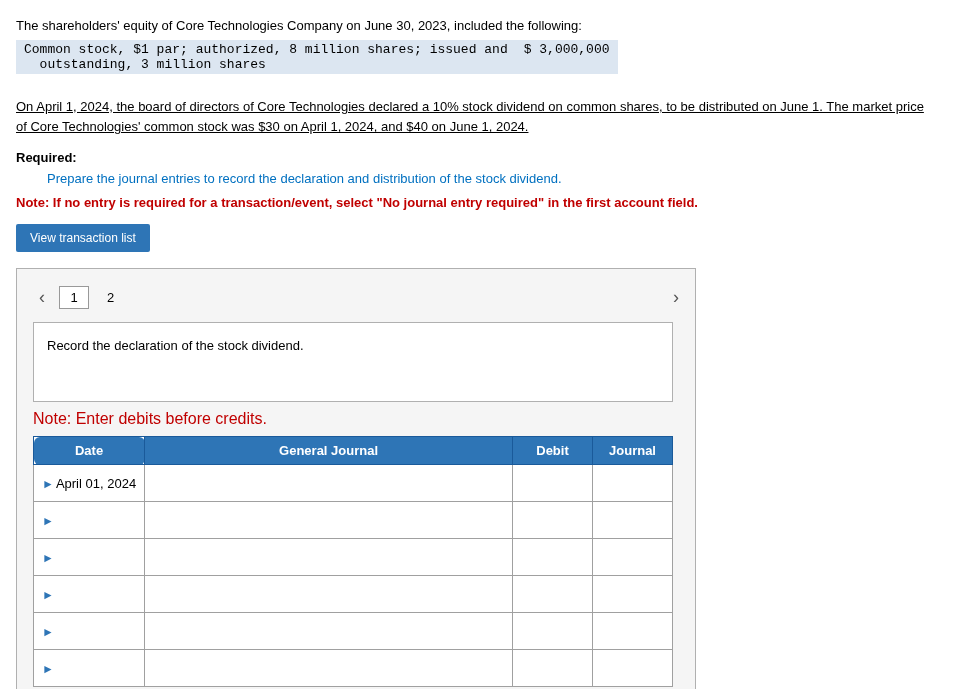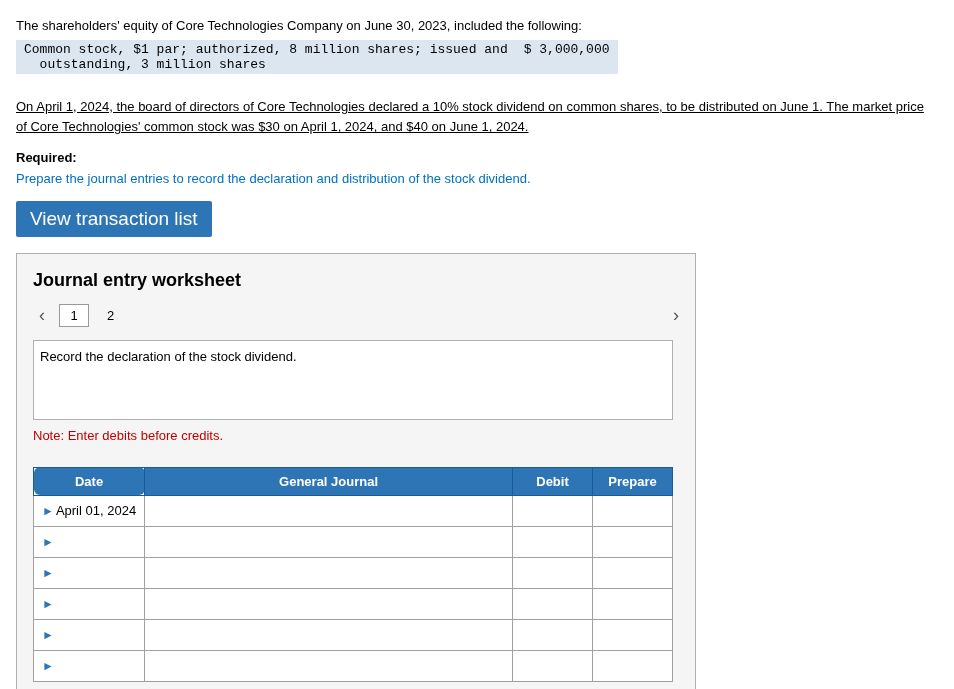--- a/index.html
+++ b/index.html
@@ -44,32 +44,33 @@
       margin-bottom: 12px;
     }
     .required-label {
       font-weight: bold;
       margin-bottom: 4px;
     }
     .prepare-text {
       color: #0070c0;
       margin-bottom: 4px;
       line-height: 1.5;
+      margin-left: 31px;
     }
     .note-red {
       color: #c00000;
       font-weight: bold;
       line-height: 1.5;
     }
     .view-transaction-btn {
       background-color: #2e75b6;
       color: #fff;
       border: none;
       padding: 7px 14px;
-      font-size: 19px;
+      font-size: 12px;
       cursor: pointer;
       margin-bottom: 16px;
       border-radius: 2px;
     }
     .worksheet-container {
       border: 1px solid #b0b0b0;
       background: #f5f5f5;
       padding: 16px;
       max-width: 680px;
     }
@@ -111,30 +112,30 @@
       margin-left: auto;
       font-size: 18px;
       color: #555;
       cursor: pointer;
       background: none;
       border: none;
     }
     .description-box {
       border: 1px solid #b0b0b0;
       background: #fff;
-      padding: 6px;
+      padding: 13px;
       margin-bottom: 8px;
       min-height: 80px;
       line-height: 1.5;
       max-width: 640px;
     }
     .note-debits {
       color: #c00000;
-      font-size: 13px;
-      margin-bottom: 24px;
+      font-size: 16px;
+      margin-bottom: 8px;
     }
     .journal-table {
       border-collapse: collapse;
       width: 100%;
       max-width: 640px;
       background: #fff;
     }
     .journal-table th {
       background-color: #2e75b6;
       color: #fff;
@@ -143,21 +144,21 @@
       border: 1px solid #1a5a9a;
       font-size: 13px;
     }
     .journal-table th.date-col { width: 110px; border-radius: 6px; }
     .journal-table th.journal-col { width: auto; }
     .journal-table th.debit-col { width: 80px; }
     .journal-table th.credit-col { width: 80px; }
     .journal-table td {
       border: 1px solid #a0a0a0;
       padding: 5px 8px;
-      height: 31px;
+      height: 37px;
       vertical-align: middle;
     }
     .journal-table td.date-cell {
       white-space: nowrap;
       font-size: 13px;
     }
     .journal-table td.input-cell {
       padding: 0;
     }
     .journal-table td input {
@@ -193,49 +194,49 @@
   </tbody>
 </table>
 
 
 <p class="april-text">On April 1, 2024, the board of directors of Core Technologies declared a 10% stock dividend on common shares, to be distributed on June 1. The market price of Core Technologies' common stock was $30 on April 1, 2024, and $40 on June 1, 2024.</p>
 
 
 <div class="required-section">
   <p class="required-label">Required:</p>
   <p class="prepare-text">Prepare the journal entries to record the declaration and distribution of the stock dividend.</p>
+  <p class="note-red">Note: If no entry is required for a transaction/event, select "No journal entry required" in the first account field.</p>
 </div>
 
 
 <button class="view-transaction-btn">View transaction list</button>
 
 
 <div class="worksheet-container">
-  <div class="worksheet-title">Journal entry worksheet</div>
 
   <div class="nav-row">
     <button class="nav-arrow">‹</button>
     <div class="tab-active">1</div>
     <button class="tab-inactive">2</button>
     <button class="nav-right-arrow">›</button>
   </div>
 
   <div class="description-box">
     <p>Record the declaration of the stock dividend.</p>
   </div>
 
   <p class="note-debits">Note: Enter debits before credits.</p>
 
   <table class="journal-table">
     <thead>
       <tr>
         <th class="date-col">Date</th>
         <th class="journal-col">General Journal</th>
         <th class="debit-col">Debit</th>
-        <th class="credit-col">Prepare</th>
+        <th class="credit-col">Journal</th>
       </tr>
     </thead>
     <tbody>
 
       <tr>
         <td class="date-cell">
           <span class="blue-arrow">►</span>April 01, 2024
         </td>
         <td class="input-cell">
           <input type="text" style="">

